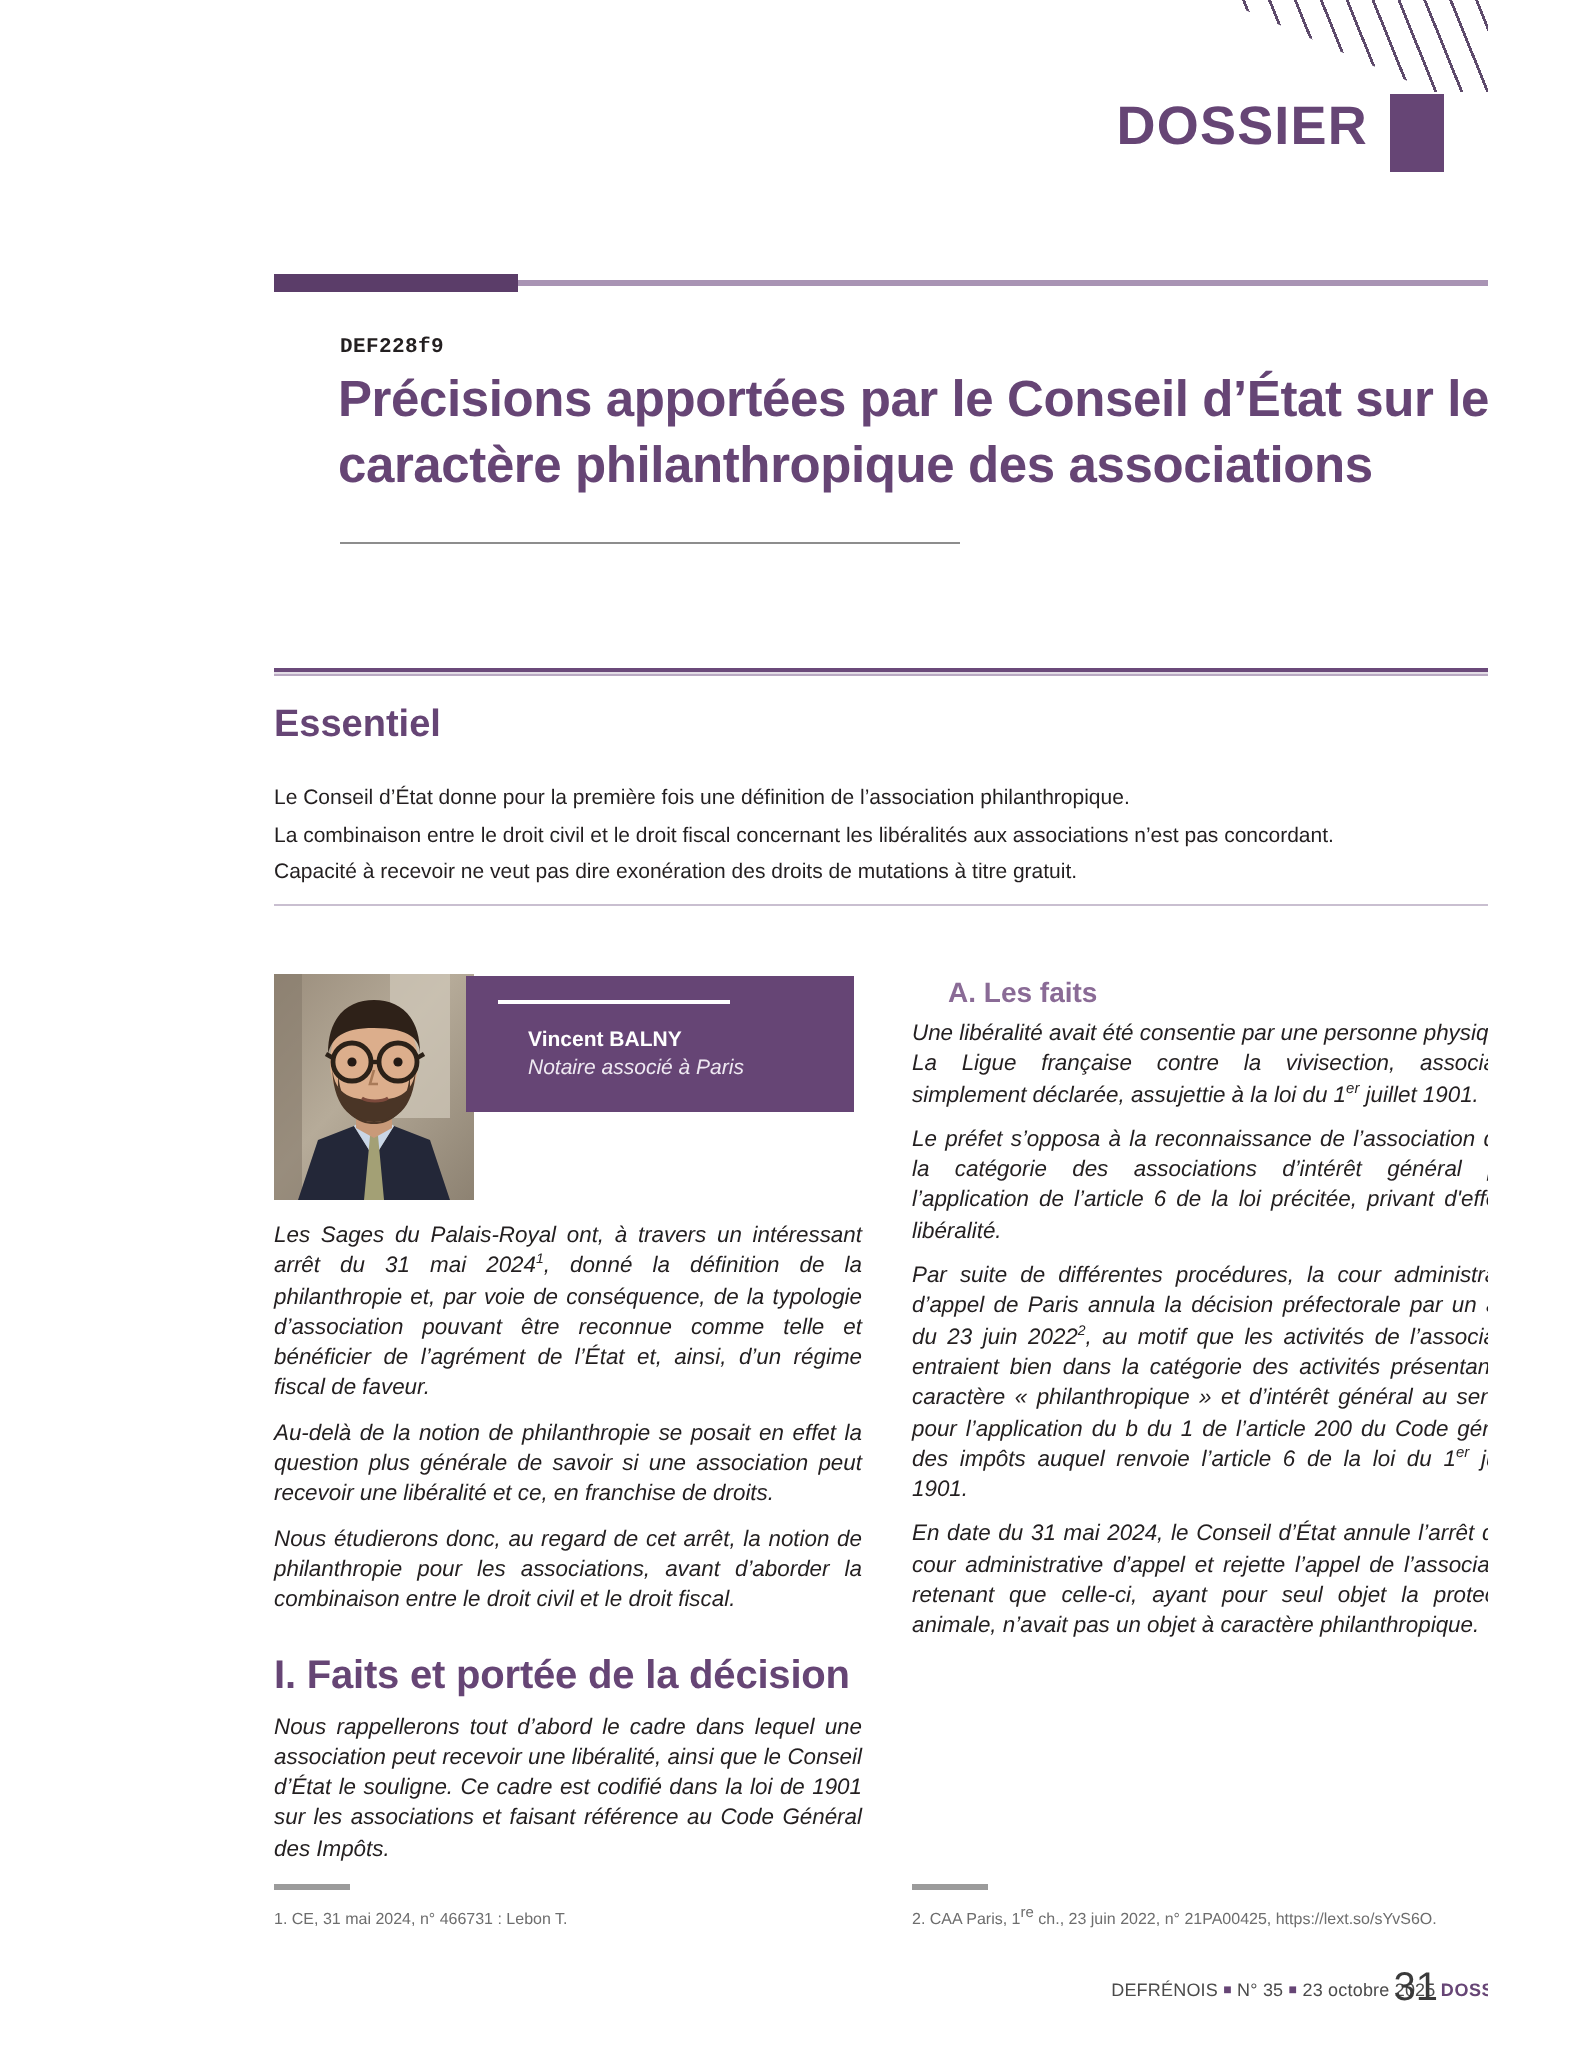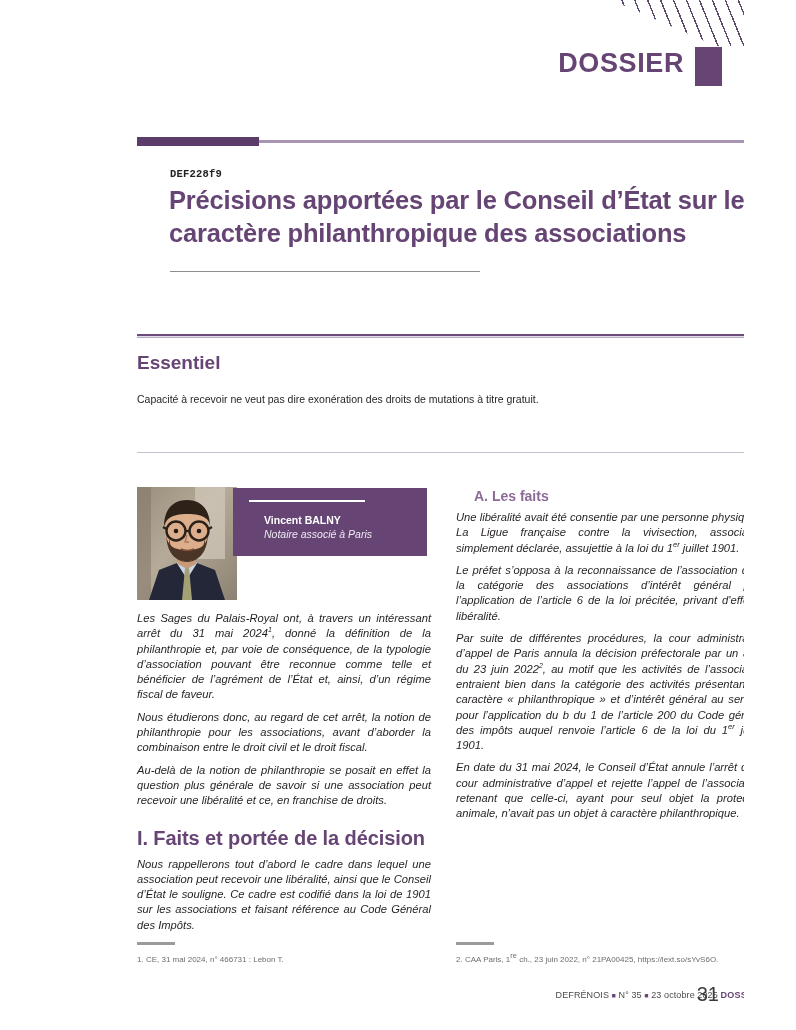--- a/index.html
+++ b/index.html
@@ -325,20 +325,22 @@
 
   <div class="rule-top"></div>
   <div class="rule-top-thick"></div>
   <div class="ref-code">DEF228f9</div>
   <div class="article-title">Précisions apportées par le Conseil d’État sur le caractère philanthropique des associations</div>
   <div class="rule-under-title"></div>
 
   <div class="rule-essentiel"></div>
   <div class="essentiel-head">Essentiel</div>
   <div class="essentiel-list">
+    <div>Le Conseil d’État donne pour la première fois une définition de l’association philanthropique.</div>
+    <div>La combinaison entre le droit civil et le droit fiscal concernant les libéralités aux associations n’est pas concordant.</div>
     <div>Capacité à recevoir ne veut pas dire exonération des droits de mutations à titre gratuit.</div>
   </div>
   <div class="rule-essentiel-bottom"></div>
 
   <div class="author-photo">
     <svg width="100" height="113" viewBox="0 0 100 113">
       <defs>
         <linearGradient id="bgwall" x1="0" y1="0" x2="1" y2="1">
           <stop offset="0%" stop-color="#9a8d7c"></stop>
           <stop offset="45%" stop-color="#b6ab99"></stop>
@@ -378,22 +380,22 @@
     </svg>
   </div>
   <div class="author-card">
     <div class="author-card-rule"></div>
     <div class="author-name">Vincent BALNY</div>
     <div class="author-role">Notaire associé à Paris</div>
   </div>
 
   <div class="col-left">
     <p class="body-p"><span>Les Sages du Palais-Royal ont, à travers un intéressant arrêt du 31 mai 2024</span><sup class="fnref">1</sup><span>, donné la définition de la philanthropie et, par voie de conséquence, de la typologie d’association pouvant être reconnue comme telle et bénéficier de l’agrément de l’État et, ainsi, d’un régime fiscal de faveur.</span></p>
+    <p class="body-p">Au-delà de la notion de philanthropie se posait en effet la question plus générale de savoir si une association peut recevoir une libéralité et ce, en franchise de droits.</p>
     <p class="body-p">Nous étudierons donc, au regard de cet arrêt, la notion de philanthropie pour les associations, avant d’aborder la combinaison entre le droit civil et le droit fiscal.</p>
-    <p class="body-p">Au-delà de la notion de philanthropie se posait en effet la question plus générale de savoir si une association peut recevoir une libéralité et ce, en franchise de droits.</p>
     <h2 class="h1-sec">I. Faits et portée de la décision</h2>
     <p class="body-p">Nous rappellerons tout d’abord le cadre dans lequel une association peut recevoir une libéralité, ainsi que le Conseil d’État le souligne. Ce cadre est codifié dans la loi de 1901 sur les associations et faisant référence au Code Général des Impôts.</p>
   </div>
 
   <div class="col-right">
     <h3 class="h2-sec">A. Les faits</h3>
     <p class="body-p"><span>Une libéralité avait été consentie par une personne physique à La Ligue française contre la vivisection, association simplement déclarée, assujettie à la loi du 1</span><sup class="ord">er</sup><span> juillet 1901.</span></p>
     <p class="body-p">Le préfet s’opposa à la reconnaissance de l’association dans la catégorie des associations d’intérêt général pour l’application de l’article 6 de la loi précitée, privant d'effet la libéralité.</p>
     <p class="body-p"><span>Par suite de différentes procédures, la cour administrative d’appel de Paris annula la décision préfectorale par un arrêt du 23 juin 2022</span><sup class="fnref">2</sup><span>, au motif que les activités de l’association entraient bien dans la catégorie des activités présentant un caractère « philanthropique » et d’intérêt général au sens et pour l’application du b du 1 de l’article 200 du Code général des impôts auquel renvoie l’article 6 de la loi du 1</span><sup class="ord">er</sup><span> juillet 1901.</span></p>
     <p class="body-p">En date du 31 mai 2024, le Conseil d’État annule l’arrêt de la cour administrative d’appel et rejette l’appel de l’association, retenant que celle-ci, ayant pour seul objet la protection animale, n’avait pas un objet à caractère philanthropique.</p>

